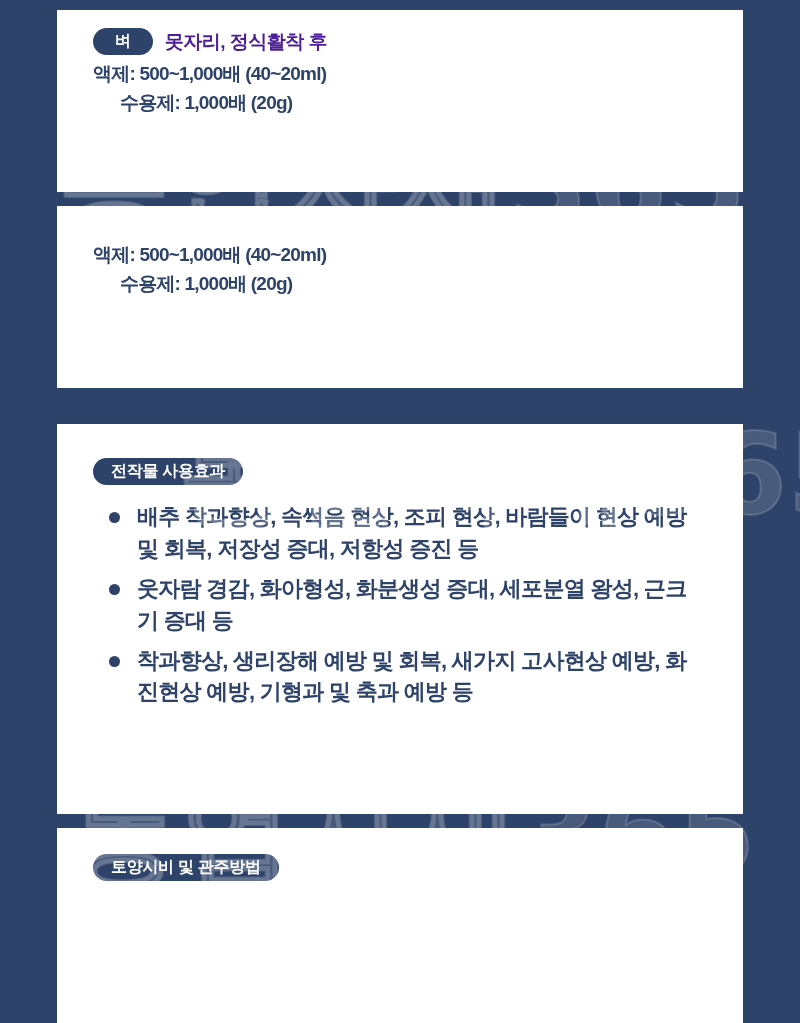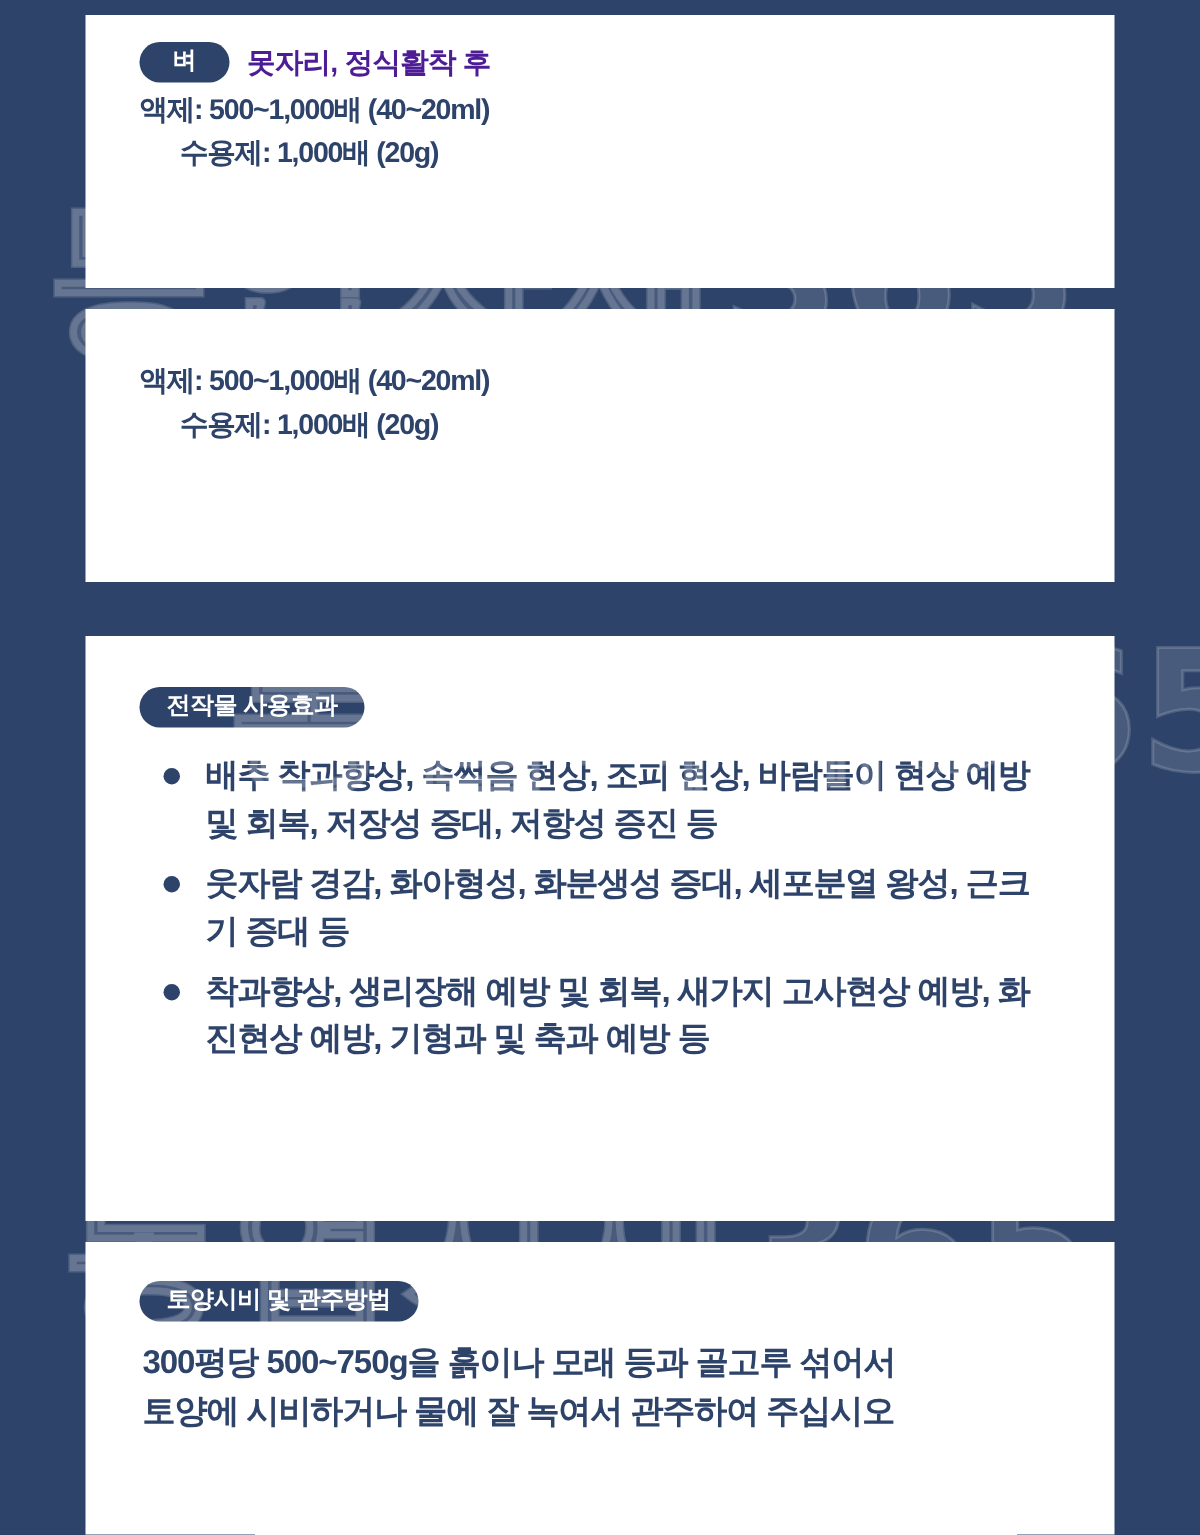--- a/index.html
+++ b/index.html
@@ -23,20 +23,21 @@
     z-index: 3;
     overflow: hidden;
   }
   .wm {
     position: absolute;
     font-family: "DejaVu Sans", sans-serif;
     font-weight: 700;
     color: rgba(255,255,255,0.13);
     white-space: nowrap;
     letter-spacing: 1px;
+    margin-left: 28px;
     -webkit-text-stroke: 2px rgba(255,255,255,0.16);
   }
   .wm-1 { font-size: 112px; left: 30px;  top: 110px; }
   .wm-2 { font-size: 112px; left: 150px; top: 400px; }
   .wm-3 { font-size: 112px; left: 40px;  top: 760px; }
 
   
   .page {
     position: absolute;
     inset: 0;
@@ -154,24 +155,20 @@
       <li>배추 착과향상, 속썩음 현상, 조피 현상, 바람들이 현상  예방 및 회복, 저장성 증대, 저항성 증진 등</li>
       <li>웃자람 경감, 화아형성, 화분생성 증대,  세포분열 왕성, 근크기 증대 등</li>
       <li>착과향상, 생리장해 예방 및 회복, 새가지 고사현상 예방, 화진현상 예방, 기형과 및 축과 예방 등</li>
     </ul>
   </section>
 
   <section class="card card-4">
     <div class="tag-row">
       <span class="pill">토양시비 및 관주방법</span>
     </div>
-    <div class="soil-text">
-      <span class="ln">300평당 500~750g을 흙이나 모래 등과 골고루 섞어서</span>
-      <span class="ln">토양에 시비하거나 물에 잘 녹여서 관주하여 주십시오</span>
-    </div>
   </section>
 
 </div>
 
 <div class="watermark-layer">
   <div class="wm wm-1">농업자재365</div>
   <div class="wm wm-2">농업자재365</div>
   <div class="wm wm-3">농업자재365</div>
 </div>
 

